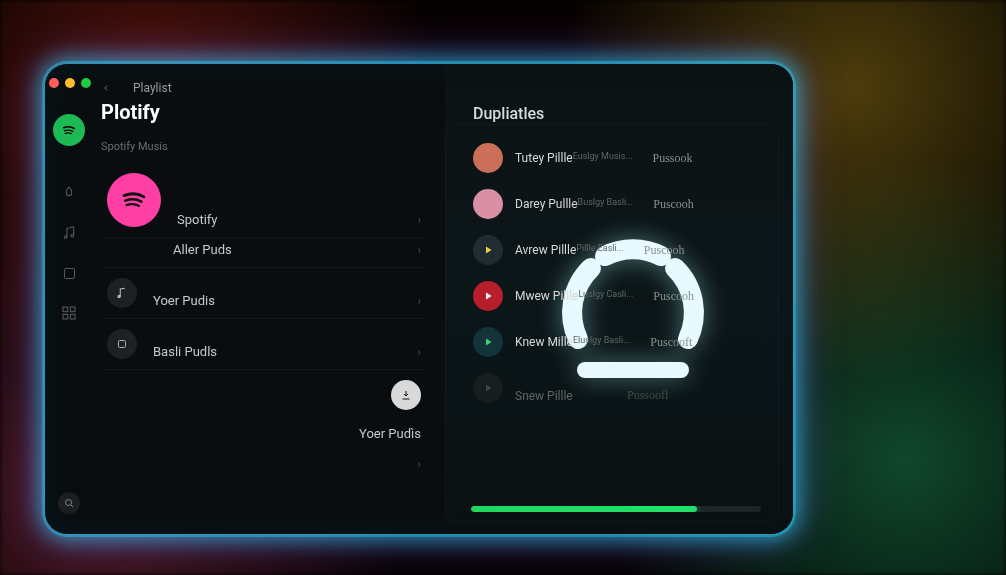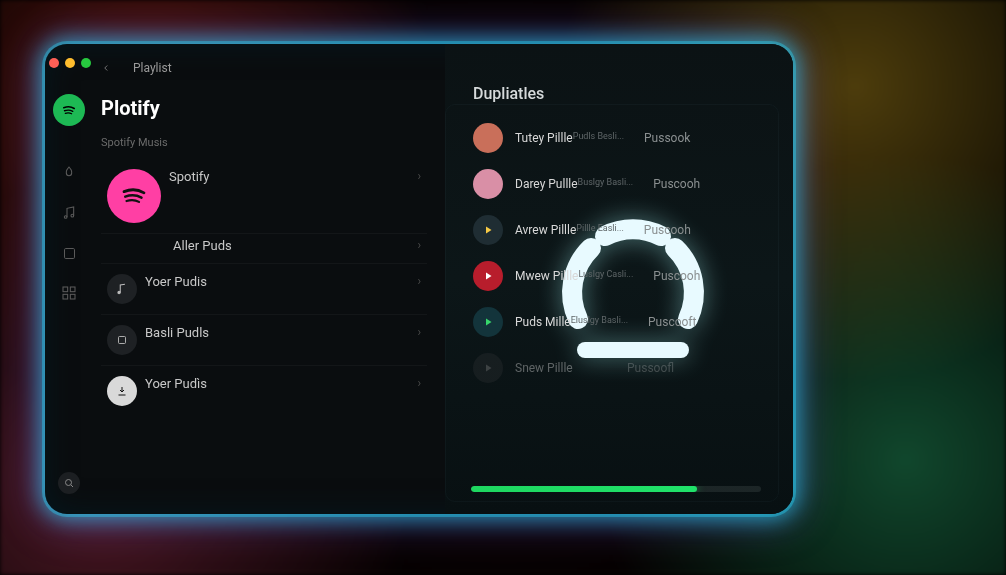--- a/index.html
+++ b/index.html
@@ -14,21 +14,21 @@
     background:
       radial-gradient(circle at 15% 20%, rgba(255,60,40,0.35), transparent 30%),
       radial-gradient(circle at 85% 15%, rgba(255,200,40,0.3), transparent 30%),
       radial-gradient(circle at 10% 85%, rgba(255,80,120,0.3), transparent 30%),
       radial-gradient(circle at 90% 80%, rgba(60,255,160,0.28), transparent 30%),
       radial-gradient(circle at 50% 50%, rgba(40,10,10,0.6), #000 70%);
     filter: blur(2px);
   }
   .window {
     position: absolute;
-    left: 45px; top: 44px;
+    left: 45px; top: 64px;
     width: 748px; height: 470px;
     background: #0a0d0f;
     border-radius: 22px;
     box-shadow:
       0 0 0 3px rgba(40,220,255,0.35),
       0 0 20px 6px rgba(40,220,255,0.55),
       0 0 40px 10px rgba(120,100,255,0.35),
       inset 0 0 30px rgba(0,30,40,0.6);
     display: flex;
     overflow: hidden;
@@ -60,35 +60,35 @@
   .search-btn { width:22px;height:22px;border-radius:50%;background:#1c1f22;display:flex;align-items:center;justify-content:center;color:#888;}
   
   .sidebar {
     width: 352px;
     padding: 14px 18px 14px 8px;
     color: #ddd;
   }
   .topbar { display:flex; align-items:center; gap:22px; font-size:12px; color:#9a9a9a; height:20px;}
   .back-ch { color:#888; font-size:14px; }
   .app-title {
-    margin-top: 18px;
+    margin-top: 2px;
     font-size: 20px; font-weight: 700; color:#fff;
   }
   .section-label {
     margin-top: 16px;
     font-size: 11px; color:#6b6b6b;
   }
   .plist { margin-top: 10px; display:flex; flex-direction:column; }
   .pl-row {
-    display:flex; align-items:flex-start; gap:8px;
+    display:flex; align-items:flex-end; gap:16px;
     padding: 10px 6px;
     border-bottom: 1px solid rgba(255,255,255,0.04);
     cursor:pointer;
   }
-  .pl-row:last-child { border-bottom:none; }
+  .pl-row:last-child { border-bottom:none;flex-direction:column; }
   .pl-thumb {
     width:30px;height:30px;border-radius:50%;
     background:#1e2124; display:flex;align-items:center;justify-content:center;
     color:#bbb; font-size:13px; flex-shrink:0;
   }
   .pl-thumb.big {
     width:54px;height:54px;background:#ff3fa4;
   }
   .pl-thumb.big svg { width:30px;height:30px; }
   .pl-label { font-size:13px; color:#c8c8c8; }
@@ -117,22 +117,22 @@
   .tr-thumb {
     width:30px;height:30px;border-radius:50%;
     background:#2a2d30; flex-shrink:0;
     display:flex;align-items:center;justify-content:center;
     color:#ddd;
     overflow:hidden;
   }
   .tr-meta { display:flex; flex-direction:row; min-width:92px;}
   .tr-title { font-size:12px; color:#d8d8d8; }
   .tr-sub { font-size:9px; color:#5f6668; }
-  .tr-album { font-size:12px; color:#8a8f90; margin-left:8px;}
-  .track.faded { opacity:0.4; }
+  .tr-album { font-size:12px; color:#8a8f90; margin-left:8px;font-family:Liberation Serif, serif;}
+  .track.faded { opacity:0.4;align-items:flex-end; }
   
   .gauge {
     position:absolute; right:60px; top:140px;
     width:200px;height:200px;
     filter: drop-shadow(0 0 12px rgba(170,255,255,0.4));
     z-index:1;
   }
   .progress {
     position:absolute; left:26px; right:32px; bottom:22px;
     height:6px; border-radius:3px;
@@ -263,21 +263,21 @@
   </div>
 
   <div class="content">
     <div class="content-title">Dupliatles</div>
 
     <div class="tracks" id="tracks">
         <div class="track">
           <div class="tr-thumb" style="background: rgb(201, 111, 90);"></div>
           <div class="tr-meta">
             <div class="tr-title">Tutey Pillle</div>
-            <div class="tr-sub">Pudls Besli...</div>
+            <div class="tr-sub">Euslgy Musis...</div>
           </div>
           <div class="tr-album">Pussook</div>
         </div>
         <div class="track">
           <div class="tr-thumb" style="background: rgb(217, 143, 166);"></div>
           <div class="tr-meta">
             <div class="tr-title">Darey Pullle</div>
             <div class="tr-sub">Buslgy Basli...</div>
           </div>
           <div class="tr-album">Puscooh</div>
@@ -306,21 +306,21 @@
           </div>
           <div class="tr-album">Puscooh</div>
         </div>
         <div class="track">
           <div class="tr-thumb" style="background: rgb(19, 52, 59);">
             <svg width="12" height="12" viewBox="0 0 24 24">
               <path d="M8 5v14l11-7z" fill="#37d66b"></path>
             </svg>
           </div>
           <div class="tr-meta">
-            <div class="tr-title">Puds Mille</div>
+            <div class="tr-title">Knew Mille</div>
             <div class="tr-sub">Eluslgy Basli...</div>
           </div>
           <div class="tr-album">Puscooft</div>
         </div>
         <div class="track faded">
           <div class="tr-thumb" style="background: rgb(42, 45, 48);">
             <svg width="12" height="12" viewBox="0 0 24 24">
               <path d="M8 5v14l11-7z" fill="#888888"></path>
             </svg>
           </div>

